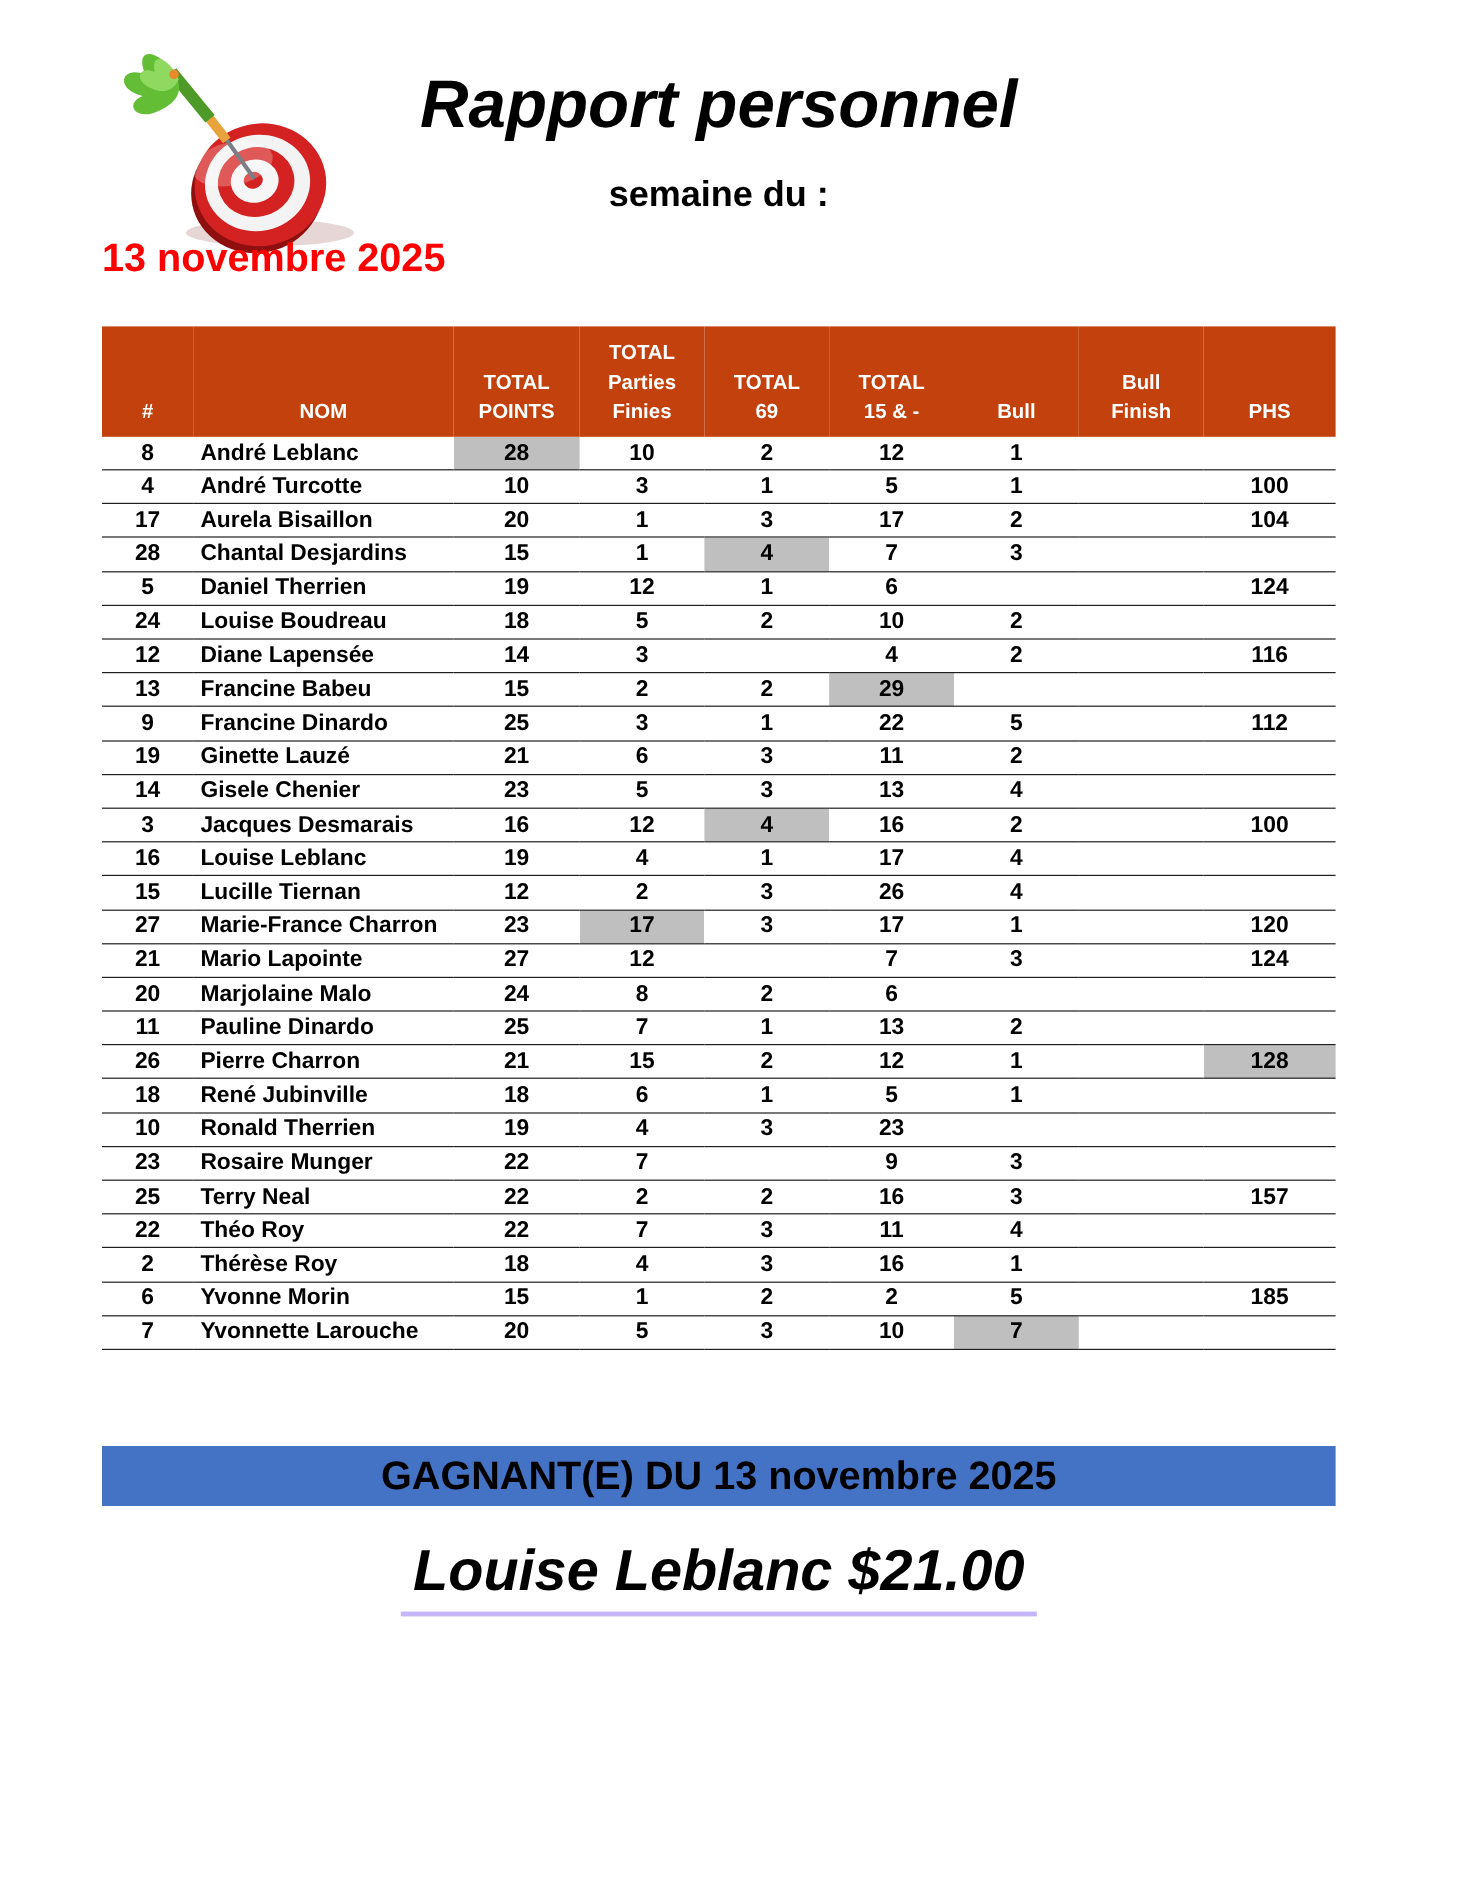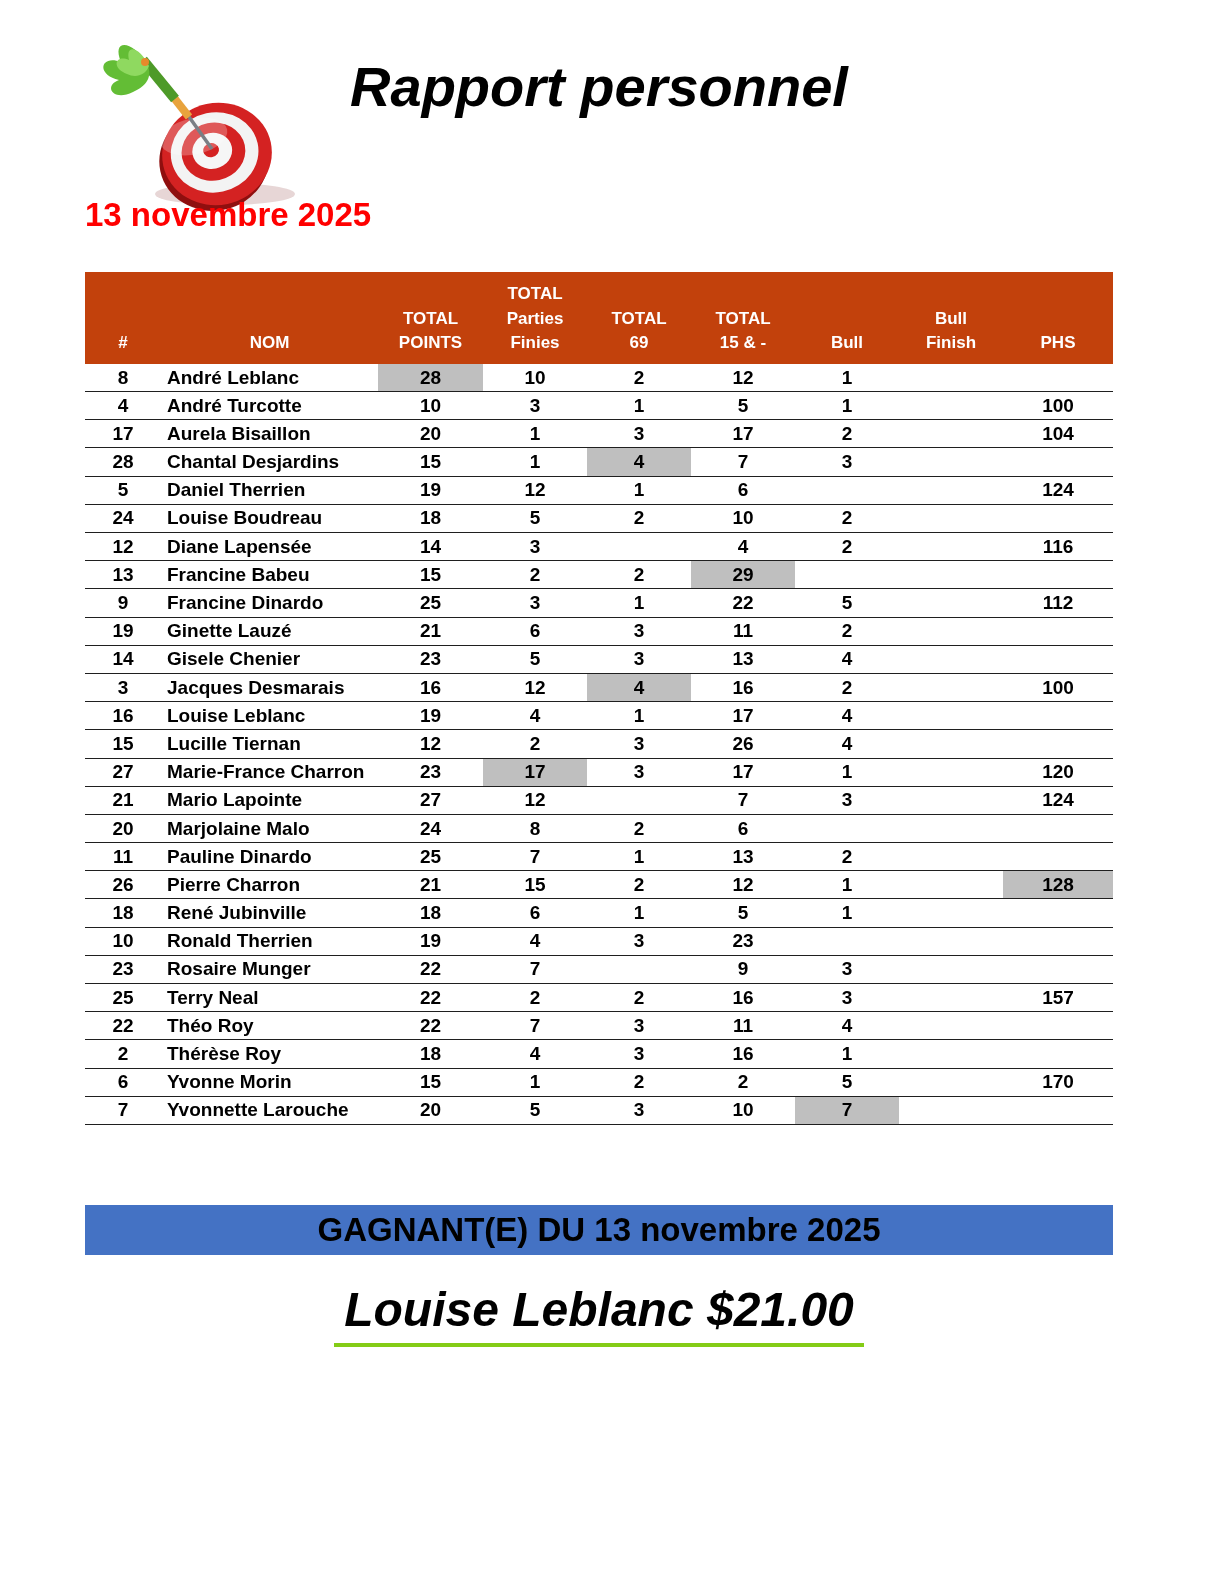--- a/index.html
+++ b/index.html
@@ -119,21 +119,21 @@
     top: 1282px;
     width: 1028px;
     text-align: center;
   }
   .winner-name {
     display: inline-block;
     font-size: 48px;
     font-weight: 700;
     font-style: italic;
     color: #000000;
-    border-bottom: 4px solid #84cc16;
+    border-bottom: 4px solid #c4b5fd;
     padding: 0 10px 6px 10px;
   }
 </style>
 </head>
 <body>
 
 <div class="page">
 
   <div class="icon-wrap">
     <svg width="225" height="175" viewBox="0 0 225 175" xmlns="http://www.w3.org/2000/svg">
@@ -156,20 +156,21 @@
       <line x1="48" y1="24" x2="80" y2="63" stroke="#4d9a28" stroke-width="10"></line>
 
       <path d="M52 28 C 38 4, 16 2, 26 26 C 6 18, 0 38, 24 44 C 8 50, 18 66, 38 56 C 52 50, 58 40, 52 28 Z" fill="#63bd35"></path>
       <path d="M54 30 C 46 12, 30 6, 34 24 C 20 18, 16 32, 32 38 C 40 42, 50 40, 54 30 Z" fill="#8fd960"></path>
 
       <circle cx="50" cy="26" r="4" fill="#e8892b"></circle>
     </svg>
   </div>
 
   <div class="doc-title">Rapport personnel</div>
+  <div class="doc-subtitle">semaine du :</div>
   <div class="doc-date">13 novembre 2025</div>
 
   <table class="report">
     <colgroup>
       <col style="width:76px">
       <col style="width:217px">
       <col style="width:105px">
       <col style="width:104px">
       <col style="width:104px">
       <col style="width:104px">
@@ -474,21 +475,21 @@
     </tr>
         <tr>
       <td>6</td>
       <td class="nom">Yvonne Morin</td>
       <td>15</td>
       <td>1</td>
       <td>2</td>
       <td>2</td>
       <td>5</td>
       <td></td>
-      <td>170</td>
+      <td>185</td>
     </tr>
         <tr>
       <td>7</td>
       <td class="nom">Yvonnette Larouche</td>
       <td>20</td>
       <td>5</td>
       <td>3</td>
       <td>10</td>
       <td class="hl">7</td>
       <td></td>

